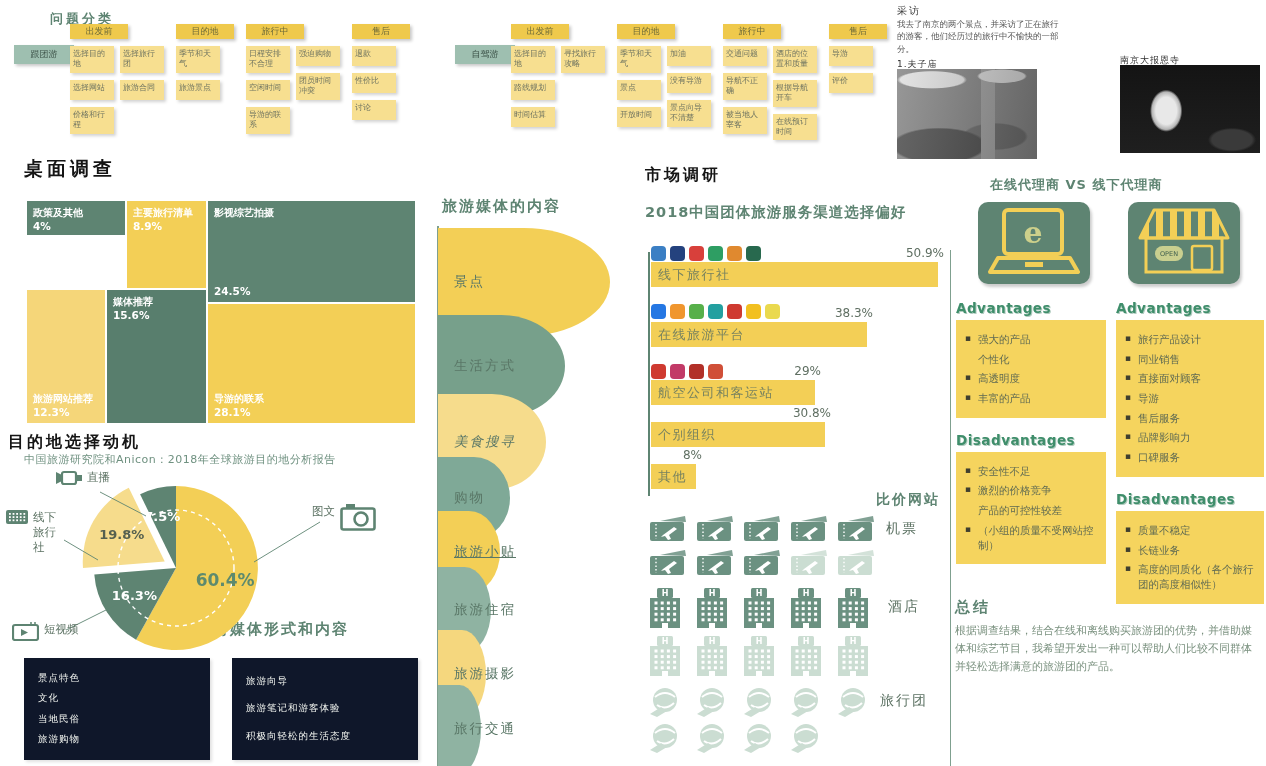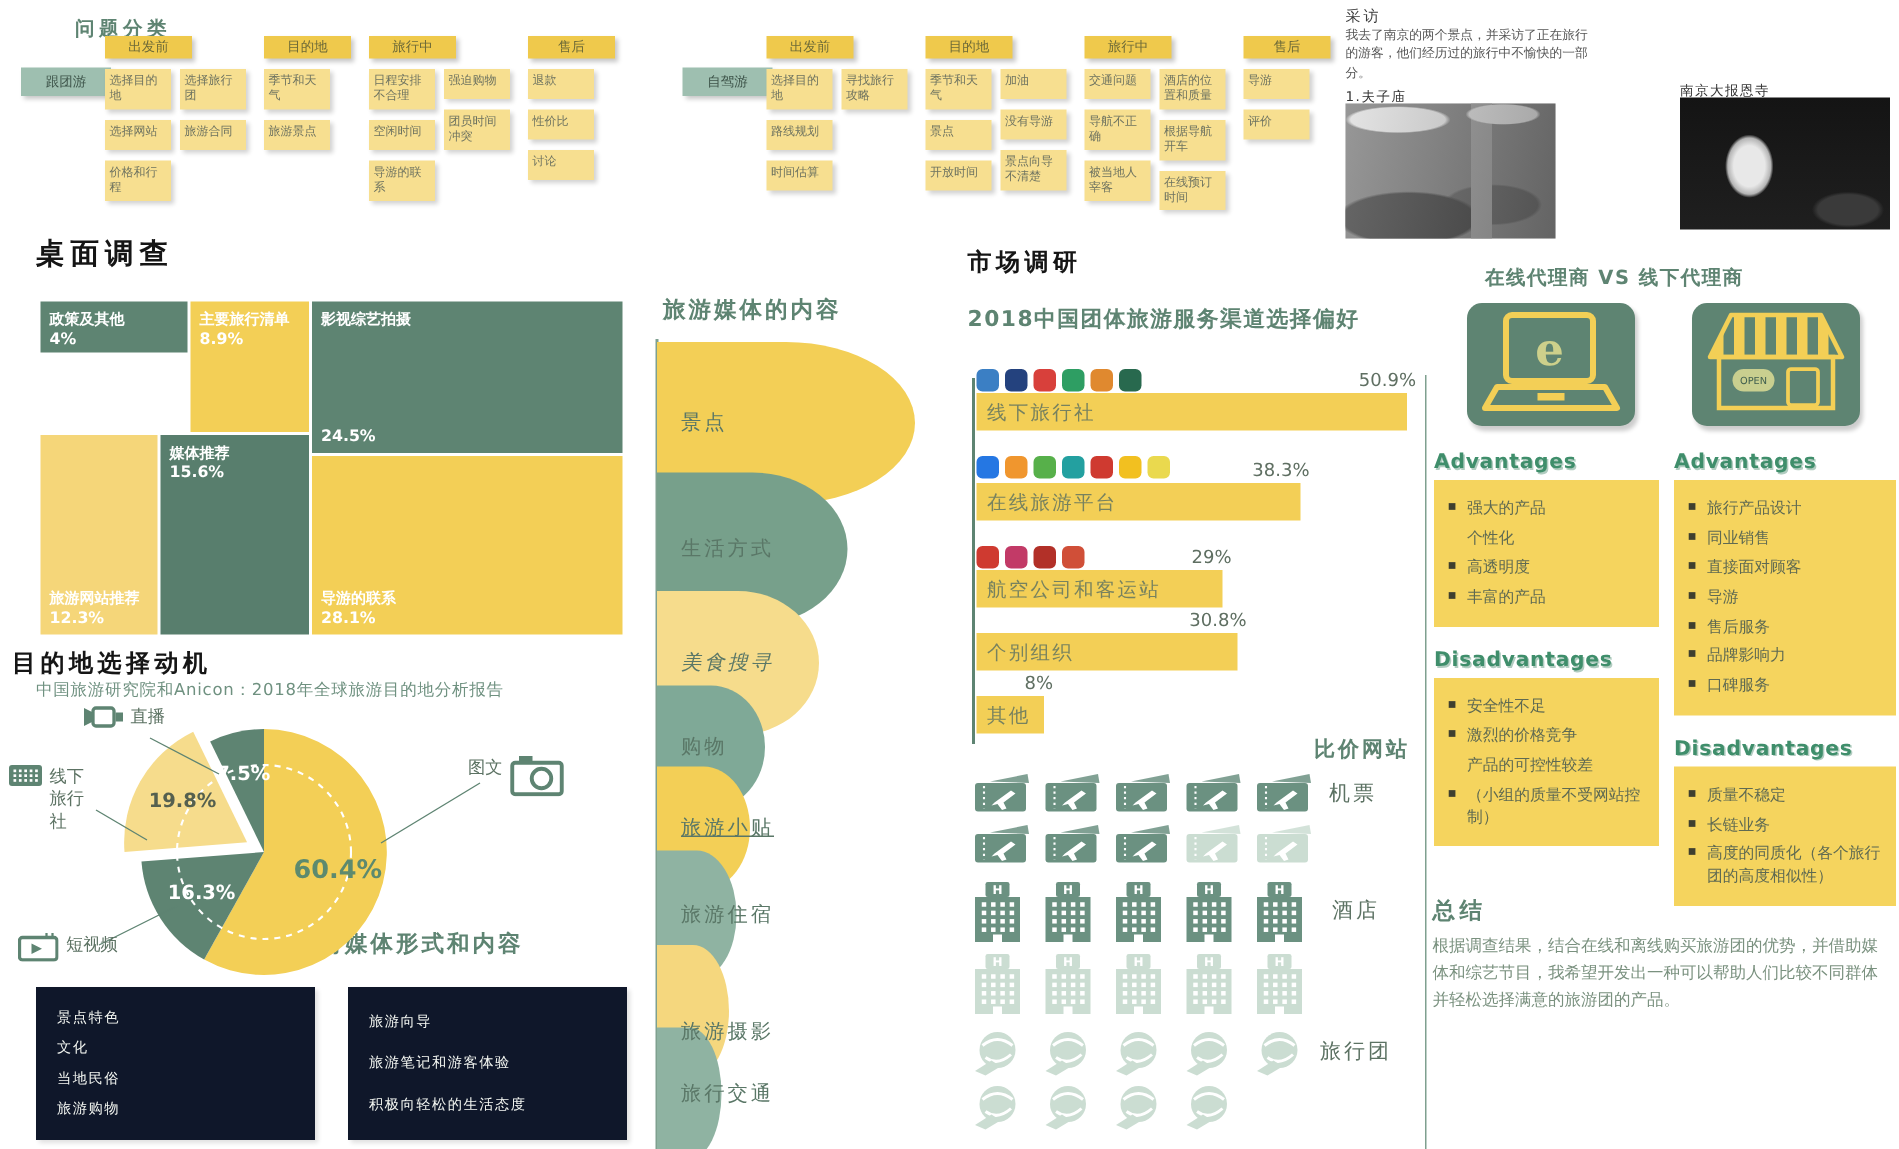--- a/index.html
+++ b/index.html
@@ -311,21 +311,21 @@
       <div class="bump" style="top: 285px; width: 62px; height: 82px; background: rgb(243, 207, 86); border-radius: 0px 50% 50% 0px;"></div>
       <div class="bump" style="top: 341px; width: 53px; height: 86px; background: rgb(143, 179, 162); border-radius: 0px 50% 50% 0px;"></div>
       <div class="bump" style="top: 404px; width: 48px; height: 88px; background: rgb(245, 215, 126); border-radius: 0px 50% 50% 0px;"></div>
       <div class="bump" style="top: 459px; width: 43px; height: 88px; background: rgb(143, 179, 162); border-radius: 0px 50% 50% 0px;"></div>
       <div class="bump-lbl" style="top: 47px;">景点</div>
       <div class="bump-lbl" style="top: 131px;">生活方式</div>
       <div class="bump-lbl" style="top: 207px; font-style: italic;">美食搜寻</div>
       <div class="bump-lbl" style="top: 263px;">购物</div>
       <div class="bump-lbl" style="top: 317px; text-decoration: underline;">旅游小贴</div>
       <div class="bump-lbl" style="top: 375px;">旅游住宿</div>
-      <div class="bump-lbl" style="top: 453px;">旅游摄影</div>
+      <div class="bump-lbl" style="top: 439px;">旅游摄影</div>
       <div class="bump-lbl" style="top: 494px;">旅行交通</div>
     </div>
 
   <div class="abs h-black" style="left:645px;top:165px;font-size:16px;letter-spacing:3px">市场调研</div>
   <div class="abs h-green" style="left:645px;top:203px;font-size:14.5px;letter-spacing:1px">2018中国团体旅游服务渠道选择偏好</div>
   <div class="abs" id="bars" style="left:648px;top:240px;width:300px;height:256px">
       <div class="bar-axis"></div>
       <div class="icon-row" style="left: 3px; top: 6px;">
         <span class="applogo" style="background: rgb(59, 127, 196);"></span>
         <span class="applogo" style="background: rgb(36, 66, 126);"></span>

